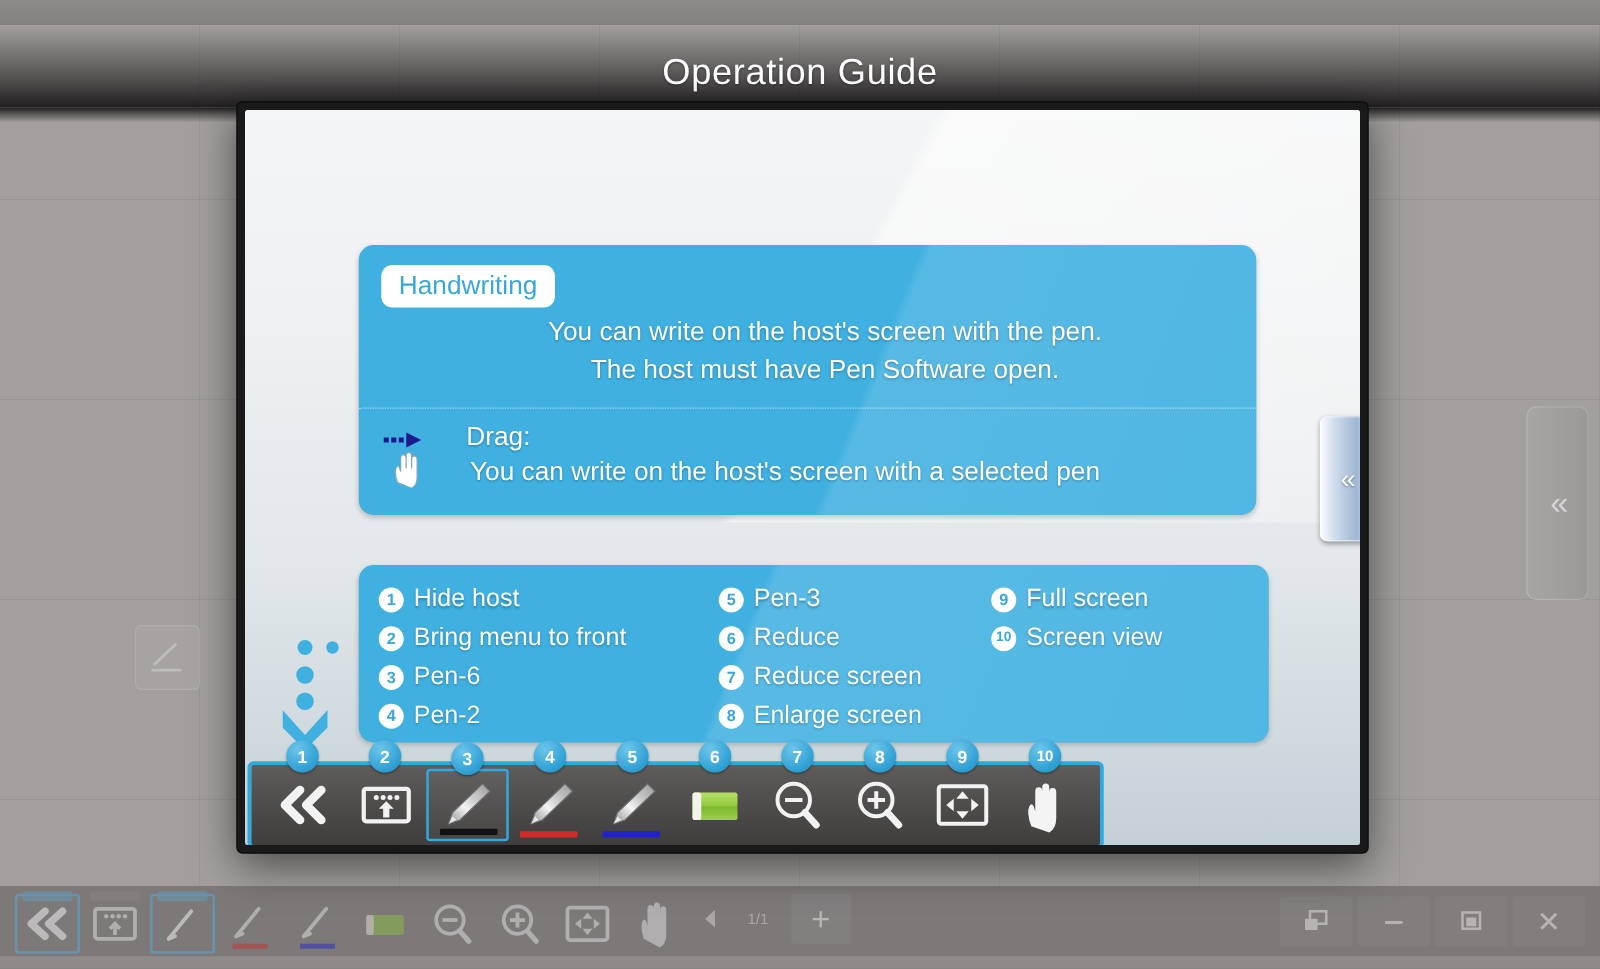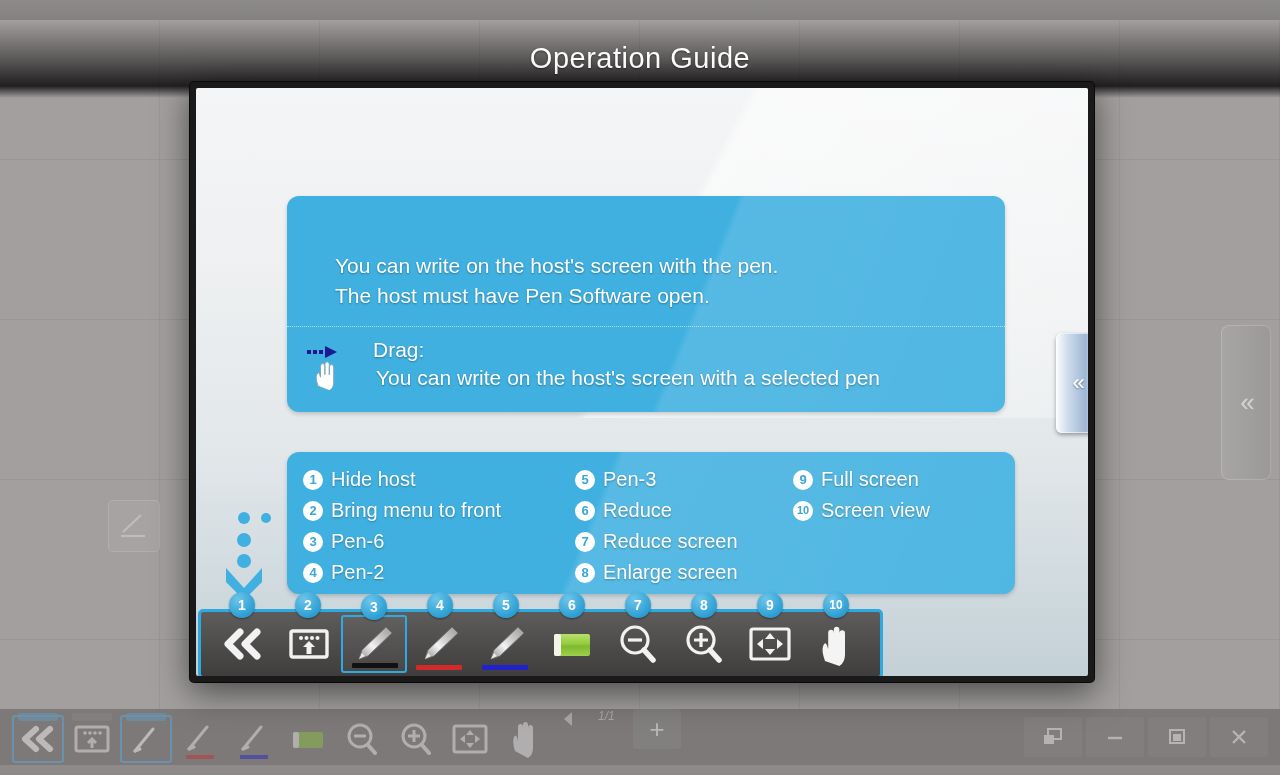--- a/index.html
+++ b/index.html
@@ -44,21 +44,21 @@
   #bottom-bar{
     position:absolute;left:0;bottom:0;width:1280px;height:66px;
     background:#787474;
   }
   #bottom-bar-inner{position:absolute;left:0;top:0;width:1280px;height:56px;background:#7d7979;}
   #bottom-left-tools{position:absolute;left:12px;top:4px;height:52px;display:flex;align-items:center;}
   .bt{width:52px;height:48px;margin-right:2px;position:relative;opacity:.45;}
   .bt.sel{box-shadow:inset 0 0 0 2px #5aa9d6;border-radius:3px;opacity:.55;}
   .bt .cap{position:absolute;left:6px;top:-2px;width:40px;height:8px;border-radius:2px;background:rgba(255,255,255,.10);}
   .bt.sel .cap{background:rgba(90,169,214,.65);}
-  #bottom-center{position:absolute;left:560px;top:0;height:52px;display:flex;align-items:flex-start;color:#c8c4c4;font-style:italic;}
+  #bottom-center{position:absolute;left:560px;top:0;height:52px;display:flex;align-items:center;color:#c8c4c4;}
   #pg-arrow{width:16px;height:20px;margin-right:22px;opacity:.55;}
   #pg-label{font-size:12px;opacity:.6;margin-right:18px;}
   #plus-btn{width:48px;height:40px;border-radius:3px;background:rgba(255,255,255,.06);
     display:flex;align-items:center;justify-content:center;font-size:26px;color:#cfcbcb;opacity:.75;}
   #bottom-right{position:absolute;right:12px;top:8px;height:40px;display:flex;align-items:center;gap:4px;}
   .wbtn{width:58px;height:40px;border-radius:3px;background:rgba(255,255,255,.05);
     display:flex;align-items:center;justify-content:center;color:#d2cece;opacity:.8;}
   .wbtn svg{opacity:.85;}
   #bottom-shelf{position:absolute;left:0;bottom:0;width:1280px;height:10px;background:#8e8a8a;}
 
@@ -112,21 +112,21 @@
   }
   #panel-hand .sheen{
     position:absolute;left:0;top:0;width:100%;height:100%;
     background:linear-gradient(112deg, rgba(255,255,255,0) 0 56%, rgba(255,255,255,.12) 57%, rgba(255,255,255,.09) 100%);
     pointer-events:none;
   }
   #hand-pill{
     position:absolute;left:18px;top:16px;background:#ffffff;border-radius:9px;
     padding:4px 14px 5px 14px;color:#39a7da;font-size:21px;line-height:25px;
   }
-  #hand-lines{position:absolute;left:48px;top:55px;width:650px;}
+  #hand-lines{position:absolute;left:48px;top:55px;width:650px;text-align:center;}
   .hl{color:#ffffff;font-size:21px;line-height:30px;text-shadow:0 1px 2px rgba(0,0,0,.32);}
   #hand-divider{position:absolute;left:0;top:130px;width:100%;border-top:1px dotted rgba(255,255,255,.55);}
   #drag-block{position:absolute;left:18px;top:142px;width:690px;}
   #drag-icon{position:absolute;left:0px;top:4px;width:46px;height:48px;}
   #drag-title{position:absolute;left:68px;top:0px;color:#fff;font-size:21px;text-shadow:0 1px 2px rgba(0,0,0,.32);}
   #drag-desc{position:absolute;left:71px;top:28px;color:#fff;font-size:21px;text-shadow:0 1px 2px rgba(0,0,0,.32);white-space:nowrap;}
 
   
   #panel-legend{
     position:absolute;left:91px;top:364px;width:728px;height:142px;
@@ -375,20 +375,21 @@
           <path d="M50 4 q-10 22 -4 44 M58 4 q8 22 2 44"></path>
           <path d="M244 4 q10 22 4 44 M236 4 q-8 22 -2 44"></path>
         </g>
       </svg>
     </div>
 
     <div id="gloss"></div>
 
     <div id="panel-hand">
       <div class="sheen"></div>
+      <div id="hand-pill">Handwriting</div>
       <div id="hand-lines">
         <div class="hl">You can write on the host's screen with the pen.</div>
         <div class="hl">The host must have Pen Software open.</div>
       </div>
       <div id="hand-divider"></div>
       <div id="drag-block">
         <span id="drag-icon">
           <svg width="46" height="48" viewBox="0 0 46 48">
             <g>
               <path d="M2 10 h4 M8 10 h4 M14 10 h4" stroke="#1b1b8f" stroke-width="4"></path>

